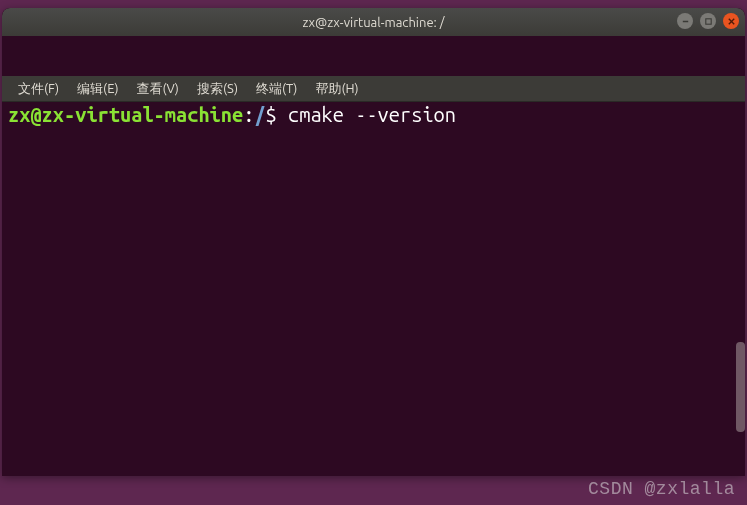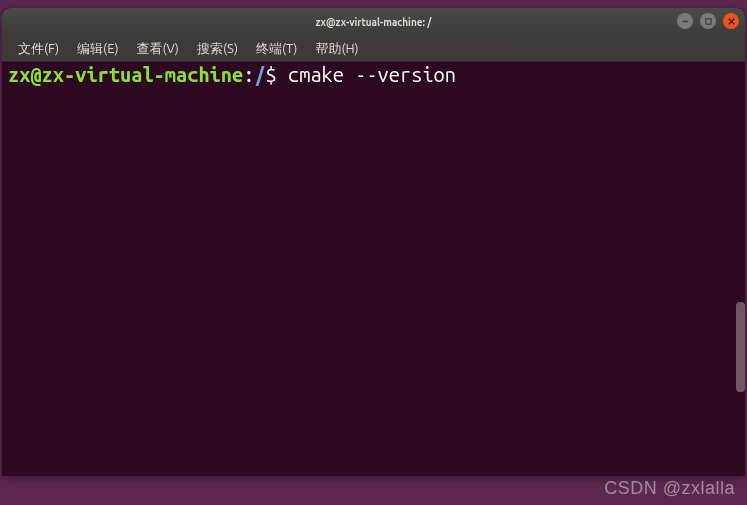--- a/index.html
+++ b/index.html
@@ -26,22 +26,22 @@
       height: 28px;
       background: linear-gradient(to bottom, #4a4a48, #3c3b37);
       display: flex;
       align-items: center;
       justify-content: center;
       position: relative;
       border-radius: 8px 8px 0 0;
     }
     .title {
       color: #dfdbd2;
-      font-size: 10px;
-      font-weight: bold;
+      font-size: 13px;
+      font-weight: normal;
     }
     .window-controls {
       position: absolute;
       right: 6px;
       top: 5px;
       display: flex;
       gap: 7px;
     }
     .win-btn {
       width: 16px;
@@ -58,20 +58,21 @@
     .win-close { background: #e95420; }
     .win-btn svg { width: 9px; height: 9px; }
     .menubar {
       height: 26px;
       background: #3c3b37;
       display: flex;
       align-items: flex-end;
       padding-left: 8px;
       gap: 2px;
       border-bottom: 1px solid #2a2926;
+      margin-top: 40px;
     }
     .menu-item {
       color: #dfdbd2;
       font-size: 13px;
       padding: 3px 8px;
       cursor: pointer;
     }
     .terminal {
       background: #2d0922;
       padding: 4px 6px;
@@ -104,21 +105,21 @@
       height: 90px;
       background: #6f5864;
       border-radius: 4px;
     }
     .watermark {
       position: absolute;
       bottom: 6px;
       right: 12px;
       color: rgba(220,220,220,0.55);
       font-size: 18px;
-      font-family: Liberation Sans, sans-serif;
+      font-family: Liberation Mono, monospace;
       letter-spacing: 0.5px;
     }
   </style>
 </head>
 <body>
 
 <div class="window">
   <div class="titlebar">
     <span class="title">zx@zx-virtual-machine: /</span>
     <div class="window-controls">

